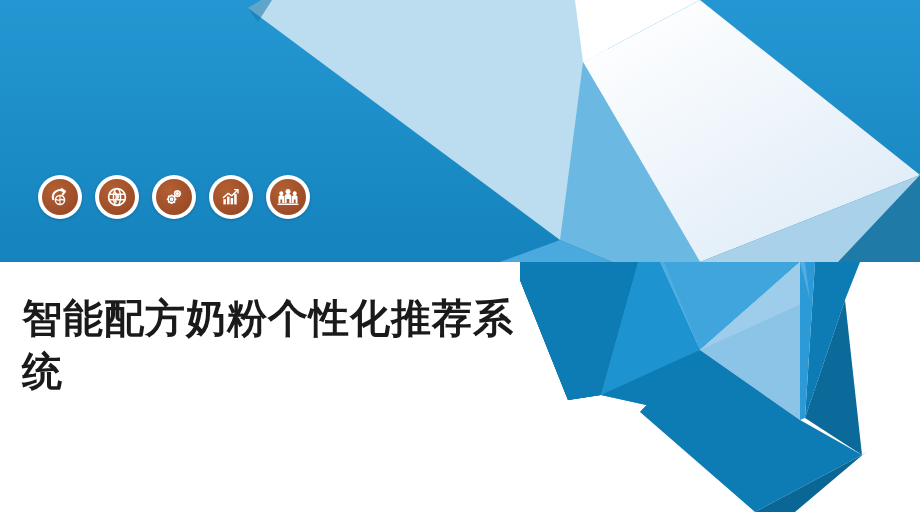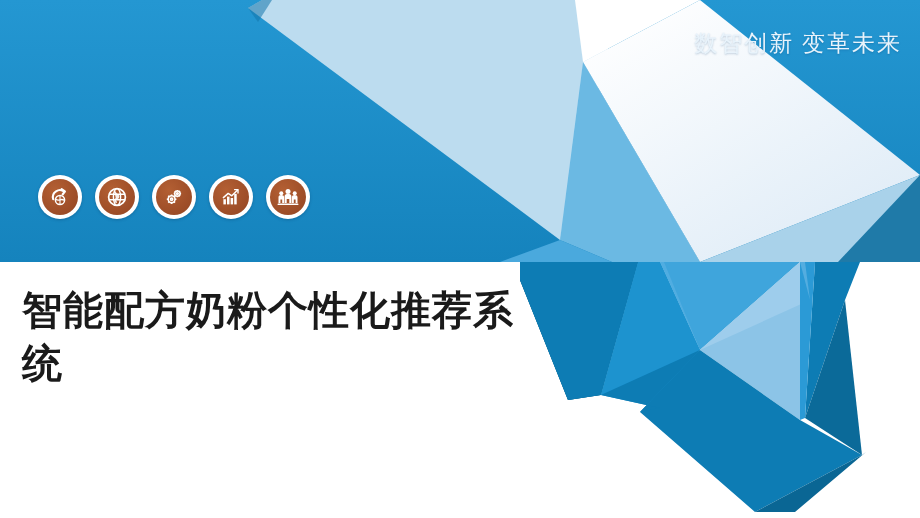--- a/index.html
+++ b/index.html
@@ -66,21 +66,21 @@
     display: flex;
     align-items: center;
     justify-content: center;
   }
   .icon-disc svg { display: block; }
 
   
   .title-block {
     position: absolute;
     left: 22px;
-    top: 284px;
+    top: 292px;
     width: 520px;
     z-index: 6;
   }
   .title-text {
     margin: 0;
     font-family: "DejaVu Sans", "Liberation Sans", sans-serif;
     font-weight: bold;
     font-size: 40px;
     line-height: 1.33;
     letter-spacing: 1px;
@@ -145,21 +145,20 @@
 
     <polygon points="755,512 862,455 866,452 795,512" fill="#0a6694"></polygon>
 
     <polygon points="845,300 862,455 805,418" fill="#0b6a99"></polygon>
 
     <polygon points="660,262 664,262 700,350" fill="#58b0e2" opacity="0.7"></polygon>
     <polygon points="800,262 805,262 810,300" fill="#6fbbe6" opacity="0.6"></polygon>
 
   </svg>
 
-  <div class="subtitle">数智创新 变革未来</div>
 
   <div class="icon-row">
 
     <div class="icon-badge">
       <div class="icon-disc">
         <svg width="24" height="24" viewBox="0 0 24 24" fill="none">
           <path d="M5.2 14.2a7 7 0 0 1 11.2-7.4" stroke="#ffffff" stroke-width="2.1" stroke-linecap="round" fill="none"></path>
           <path d="M13.6 4.2l3.3 2.2-2.3 3.1" stroke="#ffffff" stroke-width="2.1" stroke-linecap="round" stroke-linejoin="round" fill="none"></path>
           <circle cx="12" cy="15" r="4.6" stroke="#ffffff" stroke-width="1.5" fill="none"></circle>
           <path d="M7.6 14.2c1.4.9 2.9 1.1 4.4.6 1.4-.5 2.9-.4 4.4.5" stroke="#ffffff" stroke-width="1.3" fill="none" stroke-linecap="round"></path>

